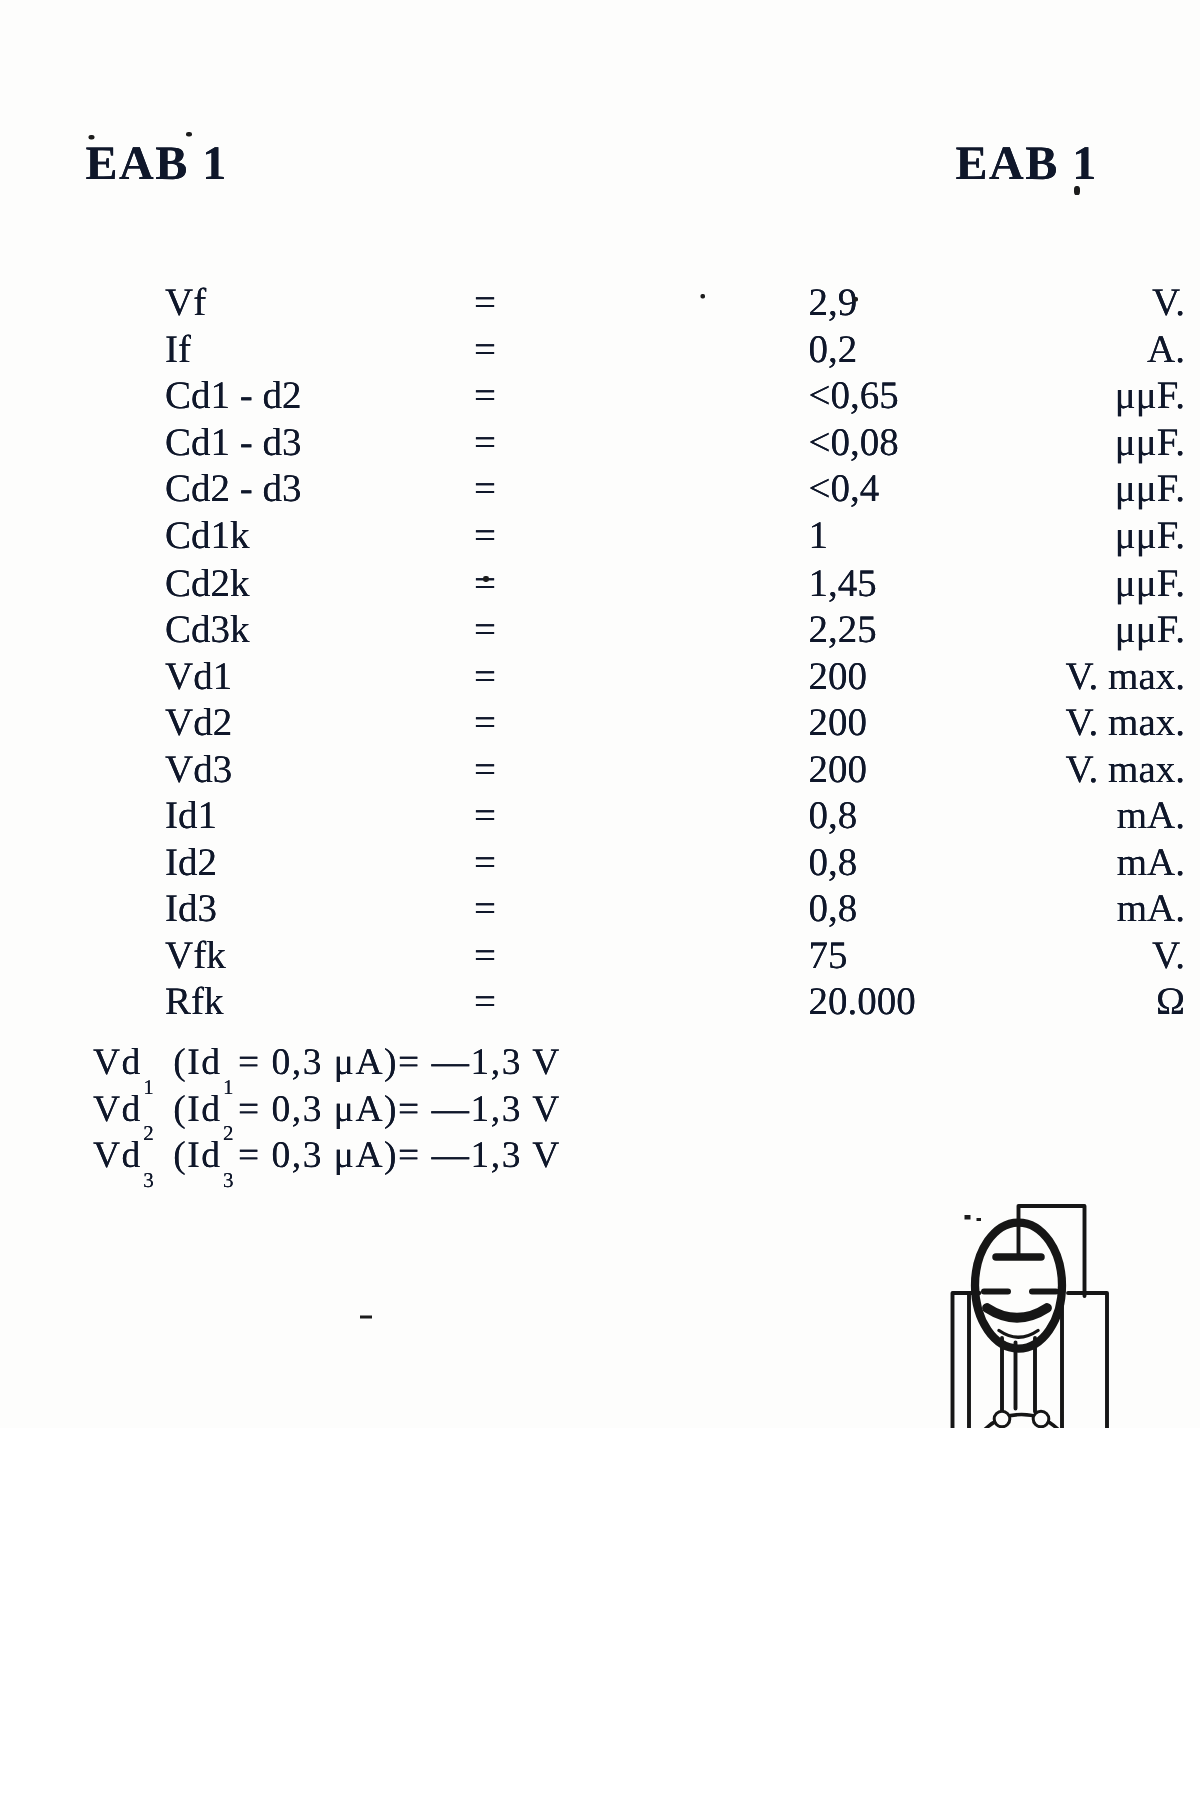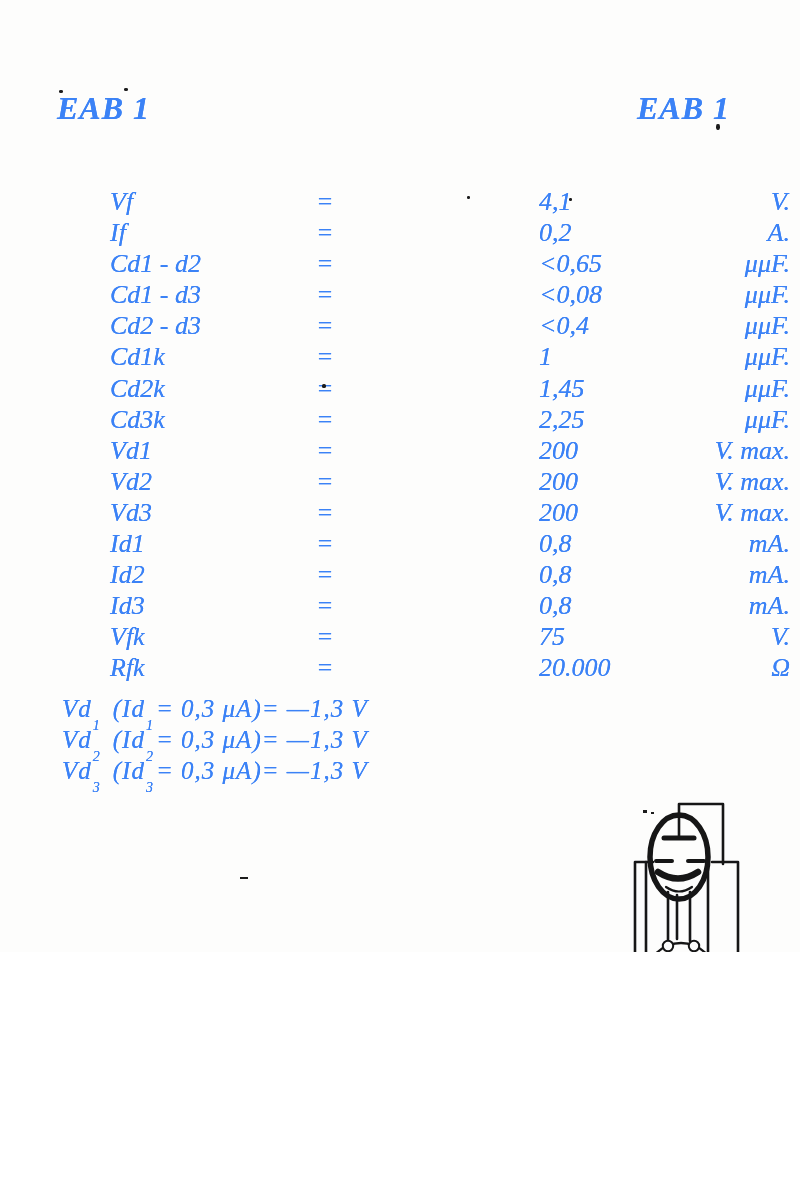--- a/index.html
+++ b/index.html
@@ -1,20 +1,19 @@
 <!DOCTYPE html>
 <html><head>
 <meta charset="utf-8">
 <style>
   html,body{margin:0;padding:0;background:#ffffff;}
   .page{
     position:relative;width:800px;height:952px;background:#fdfdfc;
-    font-family:"Liberation Serif", serif;color:#3b82f6;overflow:hidden;
+    font-family:"Liberation Serif", serif;color:#0f172a;overflow:hidden;
     text-shadow:0 0 0.4px currentColor;
-    font-style:italic;
   }
   .hdr{position:absolute;top:90px;font-size:32px;font-weight:bold;letter-spacing:1px;}
   .hdr-left{left:57px;}
   .hdr-right{left:637px;}
   .title{position:absolute;top:128px;left:0;right:0;text-align:center;
     font-size:27px;letter-spacing:1.5px;}
   .specs{position:absolute;top:186px;left:0;width:742px;padding-left:48px;}
   .srow{position:relative;height:31.1px;font-size:26px;line-height:31.1px;}
   .sym{position:absolute;left:62px;white-space:pre;}
   .eq{position:absolute;left:268px;}
@@ -48,21 +47,21 @@
 
 <div class="page">
 
   <div class="hdr hdr-left">EAB 1</div>
   <div class="hdr hdr-right">EAB 1</div>
 
   <div class="specs">
     <div class="srow">
         <span class="sym">Vf</span>
         <span class="eq">=</span>
-        <span class="val">4,1</span>
+        <span class="val">2,9</span>
         <span class="unit">V.</span>
       </div>
     <div class="srow">
         <span class="sym">If</span>
         <span class="eq">=</span>
         <span class="val">0,2</span>
         <span class="unit">A.</span>
       </div>
     <div class="srow">
         <span class="sym">Cd1 - d2</span>

